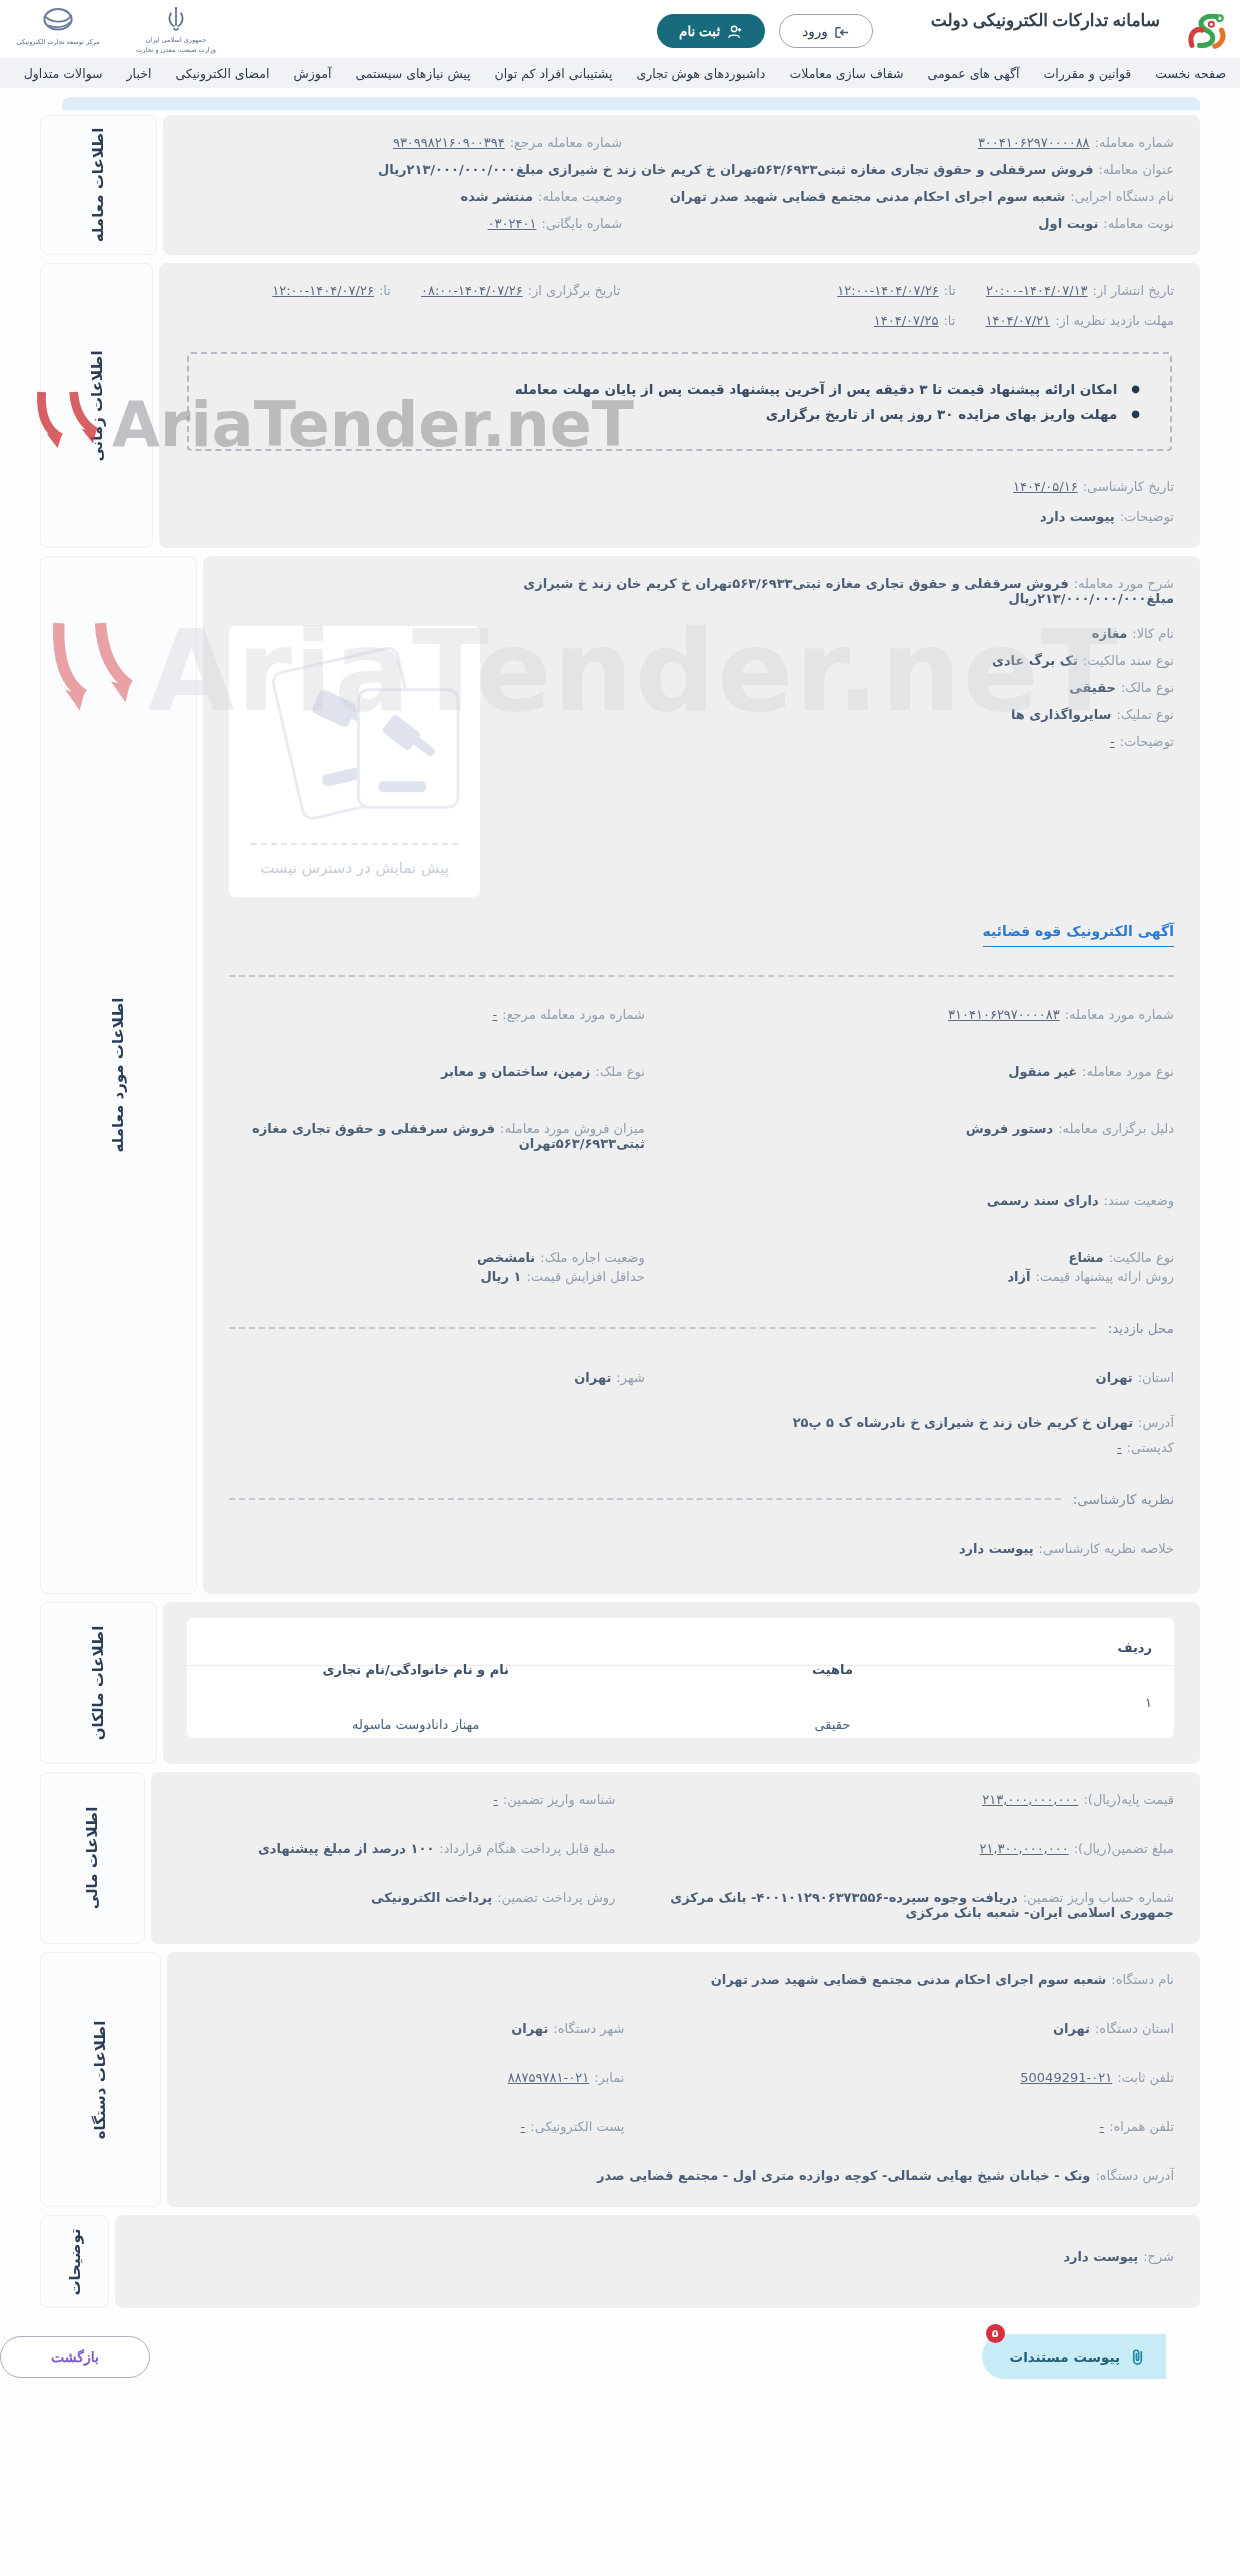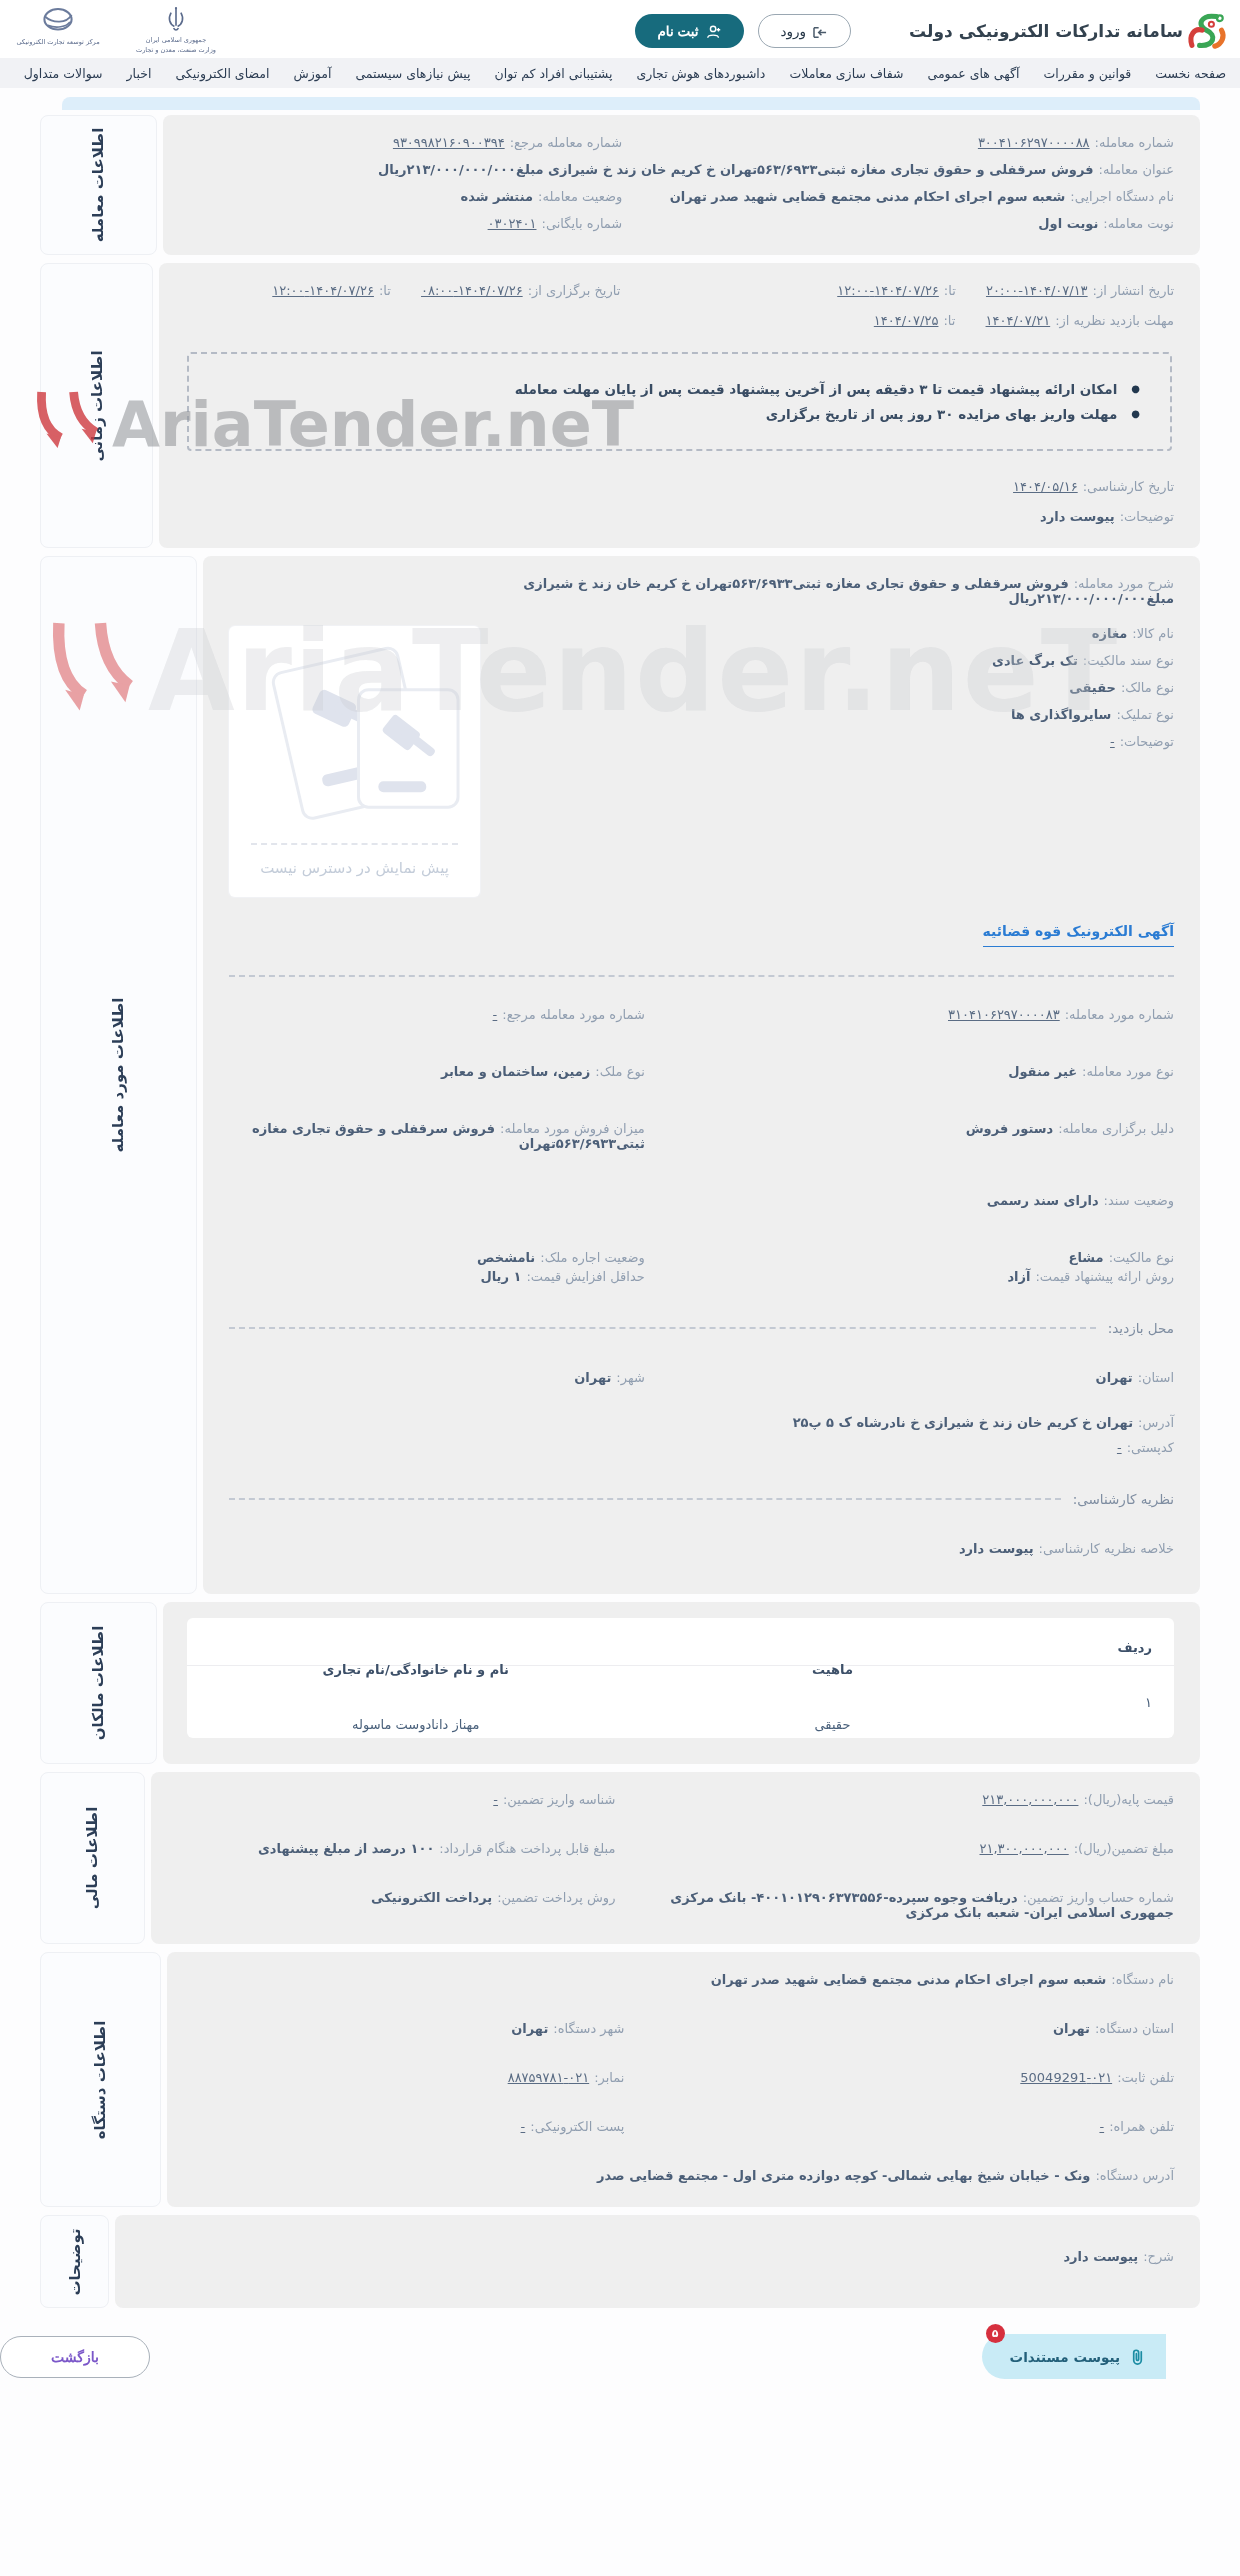--- a/index.html
+++ b/index.html
@@ -3,21 +3,21 @@
 <meta charset="utf-8">
 <style>
   * { box-sizing: border-box; margin: 0; padding: 0; }
   html,body { background:#fdfdfe; }
   body {
     width:1240px; min-height:2576px; margin:0 auto; position:relative;
     font-family:"DejaVu Sans", sans-serif; color:#55677f; overflow-x:hidden;
   }
   
   .hdr { display:flex; align-items:center; height:58px; padding:4px 10px 0 8px; background:#fff; }
-  .brand { display:flex; align-items:center; gap:3px; }
+  .brand { display:flex; align-items:flex-start; gap:26px;font-family:Liberation Serif, serif; }
   .brand-title { font-size:17px; font-weight:600; color:#33424f; white-space:nowrap; }
   .hdr-sp1 { flex:0 0 58px; }
   .btn { display:flex; align-items:flex-end; gap:7px; border-radius:19px; font-size:13.5px; cursor:pointer; }
   .btn-login { border:1px solid #9aa7b2; background:#fff; color:#243546; padding:8px 22px; }
   .btn-reg { background:#176b7d; color:#fff; border:none; padding:9px 22px; font-weight:600; margin-inline-start:14px; }
   .gov { margin-inline-start:auto; display:flex; align-items:flex-start; gap:26px; padding-inline-end:4px; }
   .gov-item { display:flex; flex-direction:column; align-items:center; width:92px; }
   .gov-cap { font-size:6.5px; color:#5b6b8c; text-align:center; line-height:1.5; margin-top:2px; }
   
   .nav { display:flex; align-items:center; background:#f1f2f5; height:30px; font-size:12.5px; color:#2b3c52; padding-inline-start:2px; }

